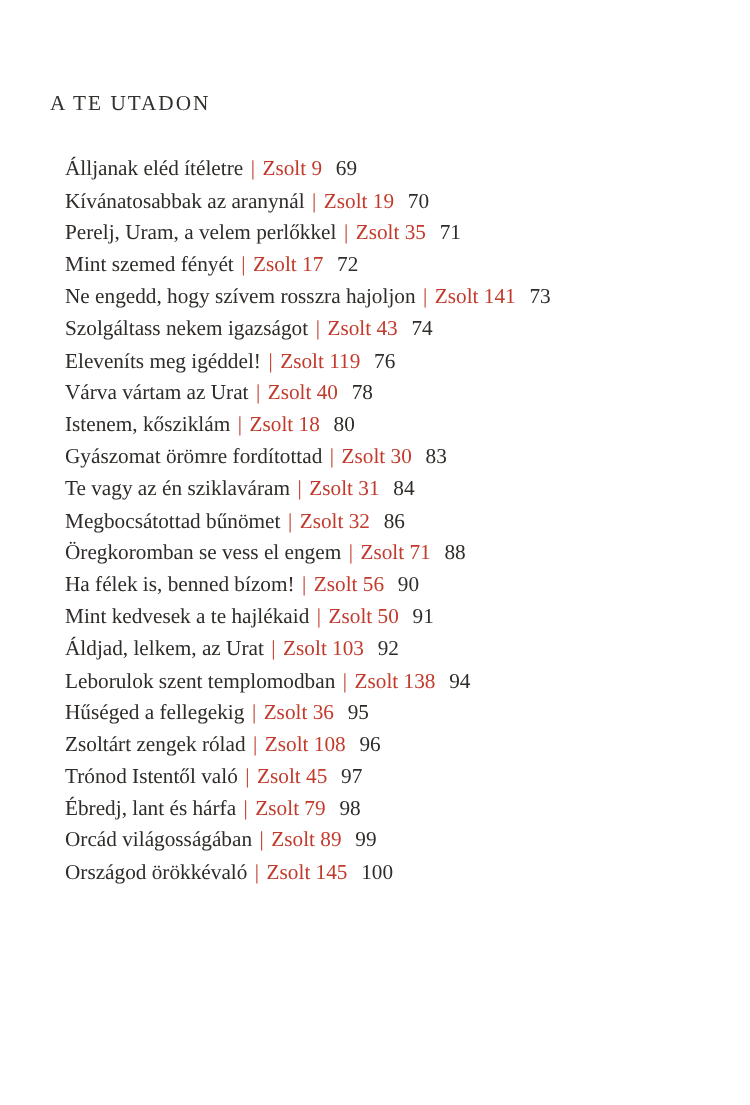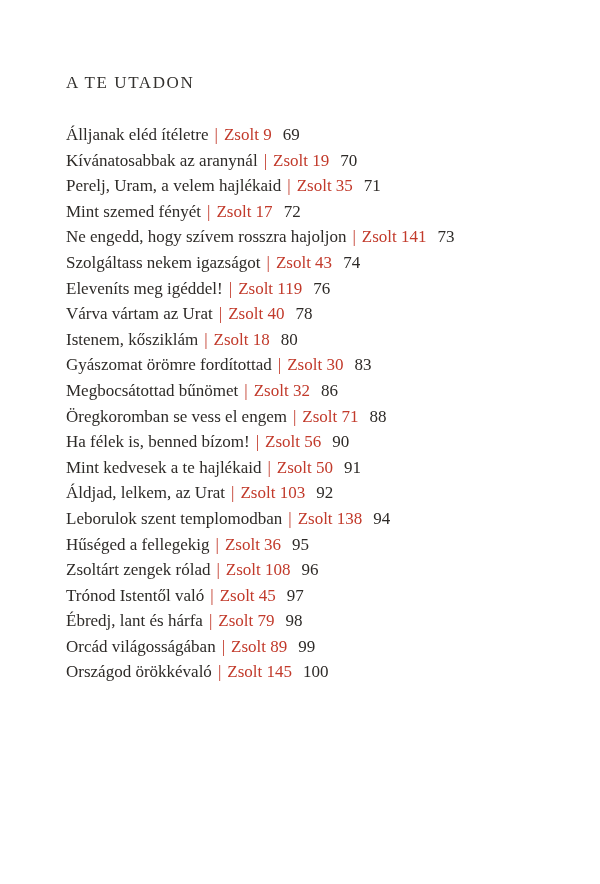--- a/index.html
+++ b/index.html
@@ -9,32 +9,32 @@
   }
   .page {
     position: relative;
     width: 600px;
     height: 884px;
     background: #ffffff;
     overflow: hidden;
     font-family: "Liberation Serif", "DejaVu Serif", serif;
     color: #2e2b28;
     box-sizing: border-box;
-    padding: 71px 40px 0 66px;
+    padding: 71px 40px 0 40px;
   }
   .section-title {
     font-size: 17px;
     letter-spacing: 1.6px;
     color: #33312e;
     font-weight: 400;
     margin: 0 0 28px 0;
     line-height: 23px;
   }
   .toc-list {
-    margin: 0;
+    margin: 12px;
     padding: 0;
     list-style: none;
   }
   .toc-entry {
     font-size: 17px;
     line-height: 25.6px;
     white-space: nowrap;
   }
   .entry-title {
     color: #2e2b28;
@@ -53,28 +53,29 @@
 </style>
 </head>
 <body>
 
 <div class="page">
   <h1 class="section-title">A TE UTADON</h1>
 
   <ul class="toc-list">
     <li class="toc-entry"><span class="entry-title">Álljanak eléd ítéletre</span><span class="sep">|</span><span class="psalm-ref">Zsolt 9</span><span class="page-number">69</span></li>
       <li class="toc-entry"><span class="entry-title">Kívánatosabbak az aranynál</span><span class="sep">|</span><span class="psalm-ref">Zsolt 19</span><span class="page-number">70</span></li>
-      <li class="toc-entry"><span class="entry-title">Perelj, Uram, a velem hajlékaid</span><span class="sep">|</span><span class="psalm-ref">Zsolt 35</span><span class="page-number">71</span></li>
+      <li class="toc-entry"><span class="entry-title">Perelj, Uram, a velem perlőkkel</span><span class="sep">|</span><span class="psalm-ref">Zsolt 35</span><span class="page-number">71</span></li>
       <li class="toc-entry"><span class="entry-title">Mint szemed fényét</span><span class="sep">|</span><span class="psalm-ref">Zsolt 17</span><span class="page-number">72</span></li>
       <li class="toc-entry"><span class="entry-title">Ne engedd, hogy szívem rosszra hajoljon</span><span class="sep">|</span><span class="psalm-ref">Zsolt 141</span><span class="page-number">73</span></li>
       <li class="toc-entry"><span class="entry-title">Szolgáltass nekem igazságot</span><span class="sep">|</span><span class="psalm-ref">Zsolt 43</span><span class="page-number">74</span></li>
       <li class="toc-entry"><span class="entry-title">Eleveníts meg igéddel!</span><span class="sep">|</span><span class="psalm-ref">Zsolt 119</span><span class="page-number">76</span></li>
       <li class="toc-entry"><span class="entry-title">Várva vártam az Urat</span><span class="sep">|</span><span class="psalm-ref">Zsolt 40</span><span class="page-number">78</span></li>
       <li class="toc-entry"><span class="entry-title">Istenem, kősziklám</span><span class="sep">|</span><span class="psalm-ref">Zsolt 18</span><span class="page-number">80</span></li>
       <li class="toc-entry"><span class="entry-title">Gyászomat örömre fordítottad</span><span class="sep">|</span><span class="psalm-ref">Zsolt 30</span><span class="page-number">83</span></li>
+      <li class="toc-entry"><span class="entry-title">Te vagy az én sziklaváram</span><span class="sep">|</span><span class="psalm-ref">Zsolt 31</span><span class="page-number">84</span></li>
       <li class="toc-entry"><span class="entry-title">Megbocsátottad bűnömet</span><span class="sep">|</span><span class="psalm-ref">Zsolt 32</span><span class="page-number">86</span></li>
       <li class="toc-entry"><span class="entry-title">Öregkoromban se vess el engem</span><span class="sep">|</span><span class="psalm-ref">Zsolt 71</span><span class="page-number">88</span></li>
       <li class="toc-entry"><span class="entry-title">Ha félek is, benned bízom!</span><span class="sep">|</span><span class="psalm-ref">Zsolt 56</span><span class="page-number">90</span></li>
       <li class="toc-entry"><span class="entry-title">Mint kedvesek a te hajlékaid</span><span class="sep">|</span><span class="psalm-ref">Zsolt 50</span><span class="page-number">91</span></li>
       <li class="toc-entry"><span class="entry-title">Áldjad, lelkem, az Urat</span><span class="sep">|</span><span class="psalm-ref">Zsolt 103</span><span class="page-number">92</span></li>
       <li class="toc-entry"><span class="entry-title">Leborulok szent templomodban</span><span class="sep">|</span><span class="psalm-ref">Zsolt 138</span><span class="page-number">94</span></li>
       <li class="toc-entry"><span class="entry-title">Hűséged a fellegekig</span><span class="sep">|</span><span class="psalm-ref">Zsolt 36</span><span class="page-number">95</span></li>
       <li class="toc-entry"><span class="entry-title">Zsoltárt zengek rólad</span><span class="sep">|</span><span class="psalm-ref">Zsolt 108</span><span class="page-number">96</span></li>
       <li class="toc-entry"><span class="entry-title">Trónod Istentől való</span><span class="sep">|</span><span class="psalm-ref">Zsolt 45</span><span class="page-number">97</span></li>
       <li class="toc-entry"><span class="entry-title">Ébredj, lant és hárfa</span><span class="sep">|</span><span class="psalm-ref">Zsolt 79</span><span class="page-number">98</span></li>

